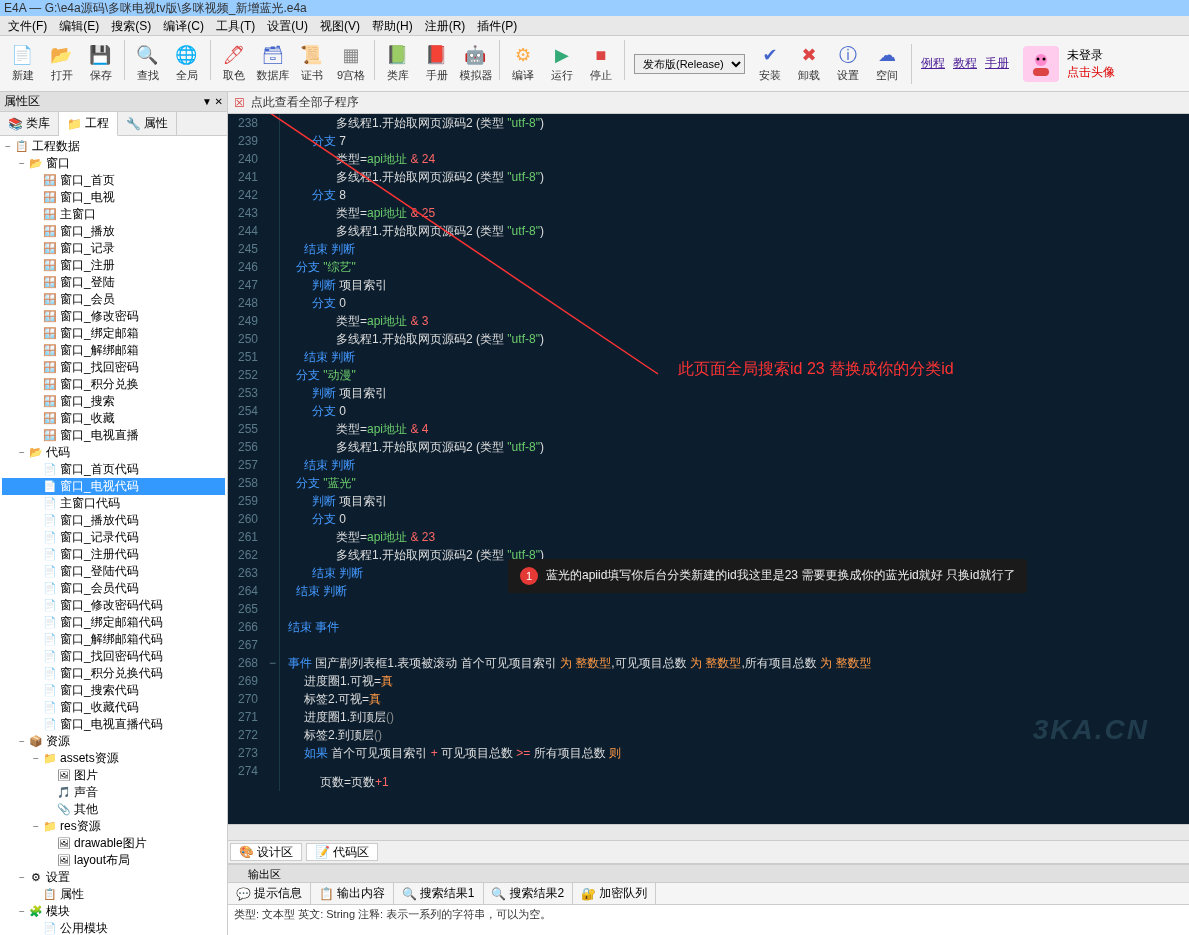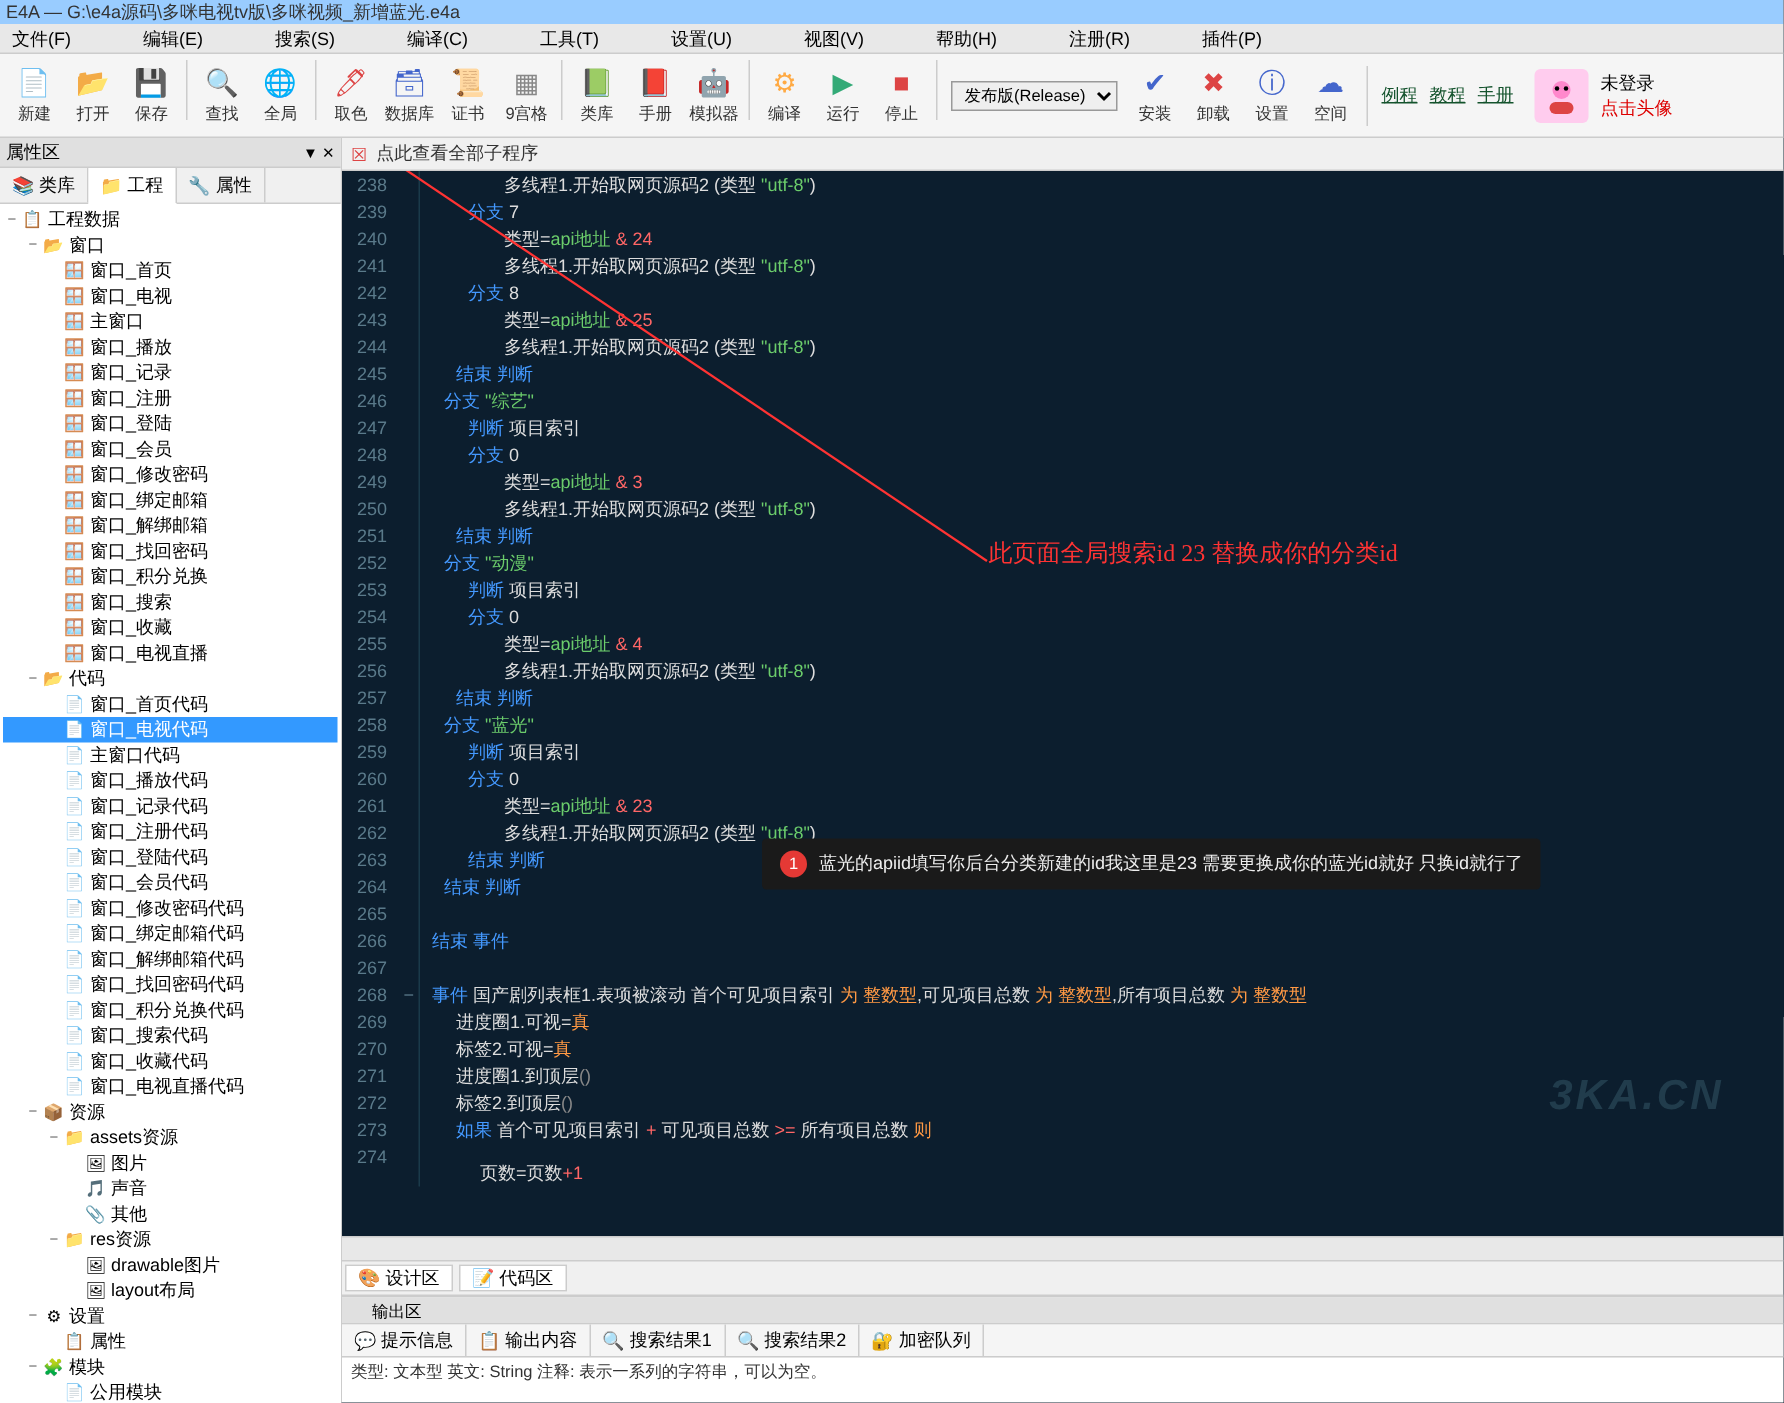--- a/index.html
+++ b/index.html
@@ -1,26 +1,26 @@
 <!DOCTYPE html>
 <html><head>
 <meta charset="utf-8">
 <style>
 * { margin:0; padding:0; box-sizing:border-box; font-family:"Microsoft YaHei","SimSun",sans-serif; font-size:12px; }
 body { width:1189px; height:935px; background:#f0f0f0; overflow:hidden; position:relative; }
 .title-bar { background:#99ccff; height:16px; padding:0 4px; color:#333; font-size:11px; line-height:16px; }
-.menu-bar { background:#e8e8e8; height:20px; border-bottom:1px solid #ccc; display:flex; padding-left:2px;gap:36px; }
+.menu-bar { background:#e8e8e8; height:20px; border-bottom:1px solid #ccc; display:flex; padding-left:2px; }
 .menu-item { padding:2px 6px; cursor:pointer; color:#000; }
 .toolbar { background:#f5f5f5; height:56px; border-bottom:1px solid #ccc; display:flex; align-items:center; padding:2px 4px; gap:2px; }
 .tool-btn { display:flex; flex-direction:column; align-items:center; justify-content:center; width:38px; height:48px; cursor:pointer; border:1px solid transparent; }
 .tool-icon { width:22px; height:22px; display:flex; align-items:center; justify-content:center; font-size:18px; }
 .tool-label { font-size:11px; color:#333; margin-top:2px; }
 .tool-sep { width:1px; height:40px; background:#ccc; margin:0 3px; }
 .release-select { border:1px solid #999; height:20px; padding:0 4px; margin:0 4px; font-size:11px; }
-.tool-link { color:#14532d; text-decoration:underline; cursor:pointer; margin:0 4px; font-size:12px; }
+.tool-link { color:#4c1d95; text-decoration:underline; cursor:pointer; margin:0 4px; font-size:12px; }
 .avatar { width:36px; height:36px; border-radius:4px; background:#fce; display:flex; align-items:center; justify-content:center; margin-left:8px; }
 .login-area { display:flex; flex-direction:column; margin-left:6px; font-size:11px; }
 .login-sub { color:#d00; }
 
 .main { display:flex; height:calc(100% - 92px); }
 .left-panel { width:228px; background:#fff; border-right:1px solid #ccc; display:flex; flex-direction:column; }
 .prop-header { background:#e0e0e0; border-bottom:1px solid #ccc; padding:2px 4px; display:flex; justify-content:space-between; align-items:center; height:20px; }
 .prop-tabs { display:flex; background:#f0f0f0; border-bottom:1px solid #ccc; height:24px; }
 .prop-tab { padding:3px 8px; border-right:1px solid #ccc; cursor:pointer; display:flex; align-items:center; gap:3px; font-size:11px; }
 .prop-tab.active { background:#fff; border-bottom:1px solid #fff; margin-bottom:-1px; }
@@ -685,21 +685,21 @@
         </div>
         <div class="code-line">
           <div class="gutter">274</div>
           <div class="fold"></div>
           <div class="code-text" style="padding-left: 40px; margin-top: 11px;"><span class="txt">页数=页数</span><span class="op">+1</span></div>
         </div>
       <svg class="annotation-arrow" style="left:0;top:0;" width="700" height="480">
         <line x1="-90" y1="-90" x2="430" y2="260" stroke="#ff3333" stroke-width="1.5"></line>
         <polygon points="-90,-90 -82,-78 -78,-86" fill="#ff3333"></polygon>
       </svg>
-      <div class="annotation-text" style="left:431px;top:245px;font-family:Liberation Serif, serif;">此页面全局搜索id  23  替换成你的分类id</div>
+      <div class="annotation-text" style="left:450px;top:245px;">此页面全局搜索id  23  替换成你的分类id</div>
       <div class="annotation-bubble" style="left:280px;top:445px;">
         <span class="bubble-num">1</span>
         <span>蓝光的apiid填写你后台分类新建的id我这里是23 需要更换成你的蓝光id就好 只换id就行了</span>
       </div>
       <div class="watermark">3KA.CN</div>
     </div>
     <div class="hscroll"></div>
     <div class="view-tabs" id="view-tabs">
         <div class="view-tab">
           <span>🎨</span>

